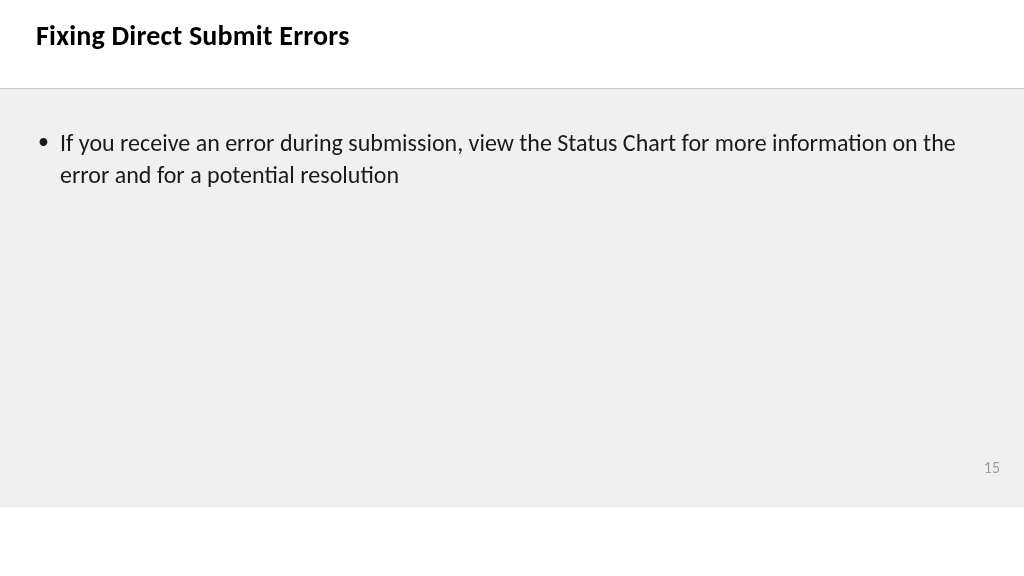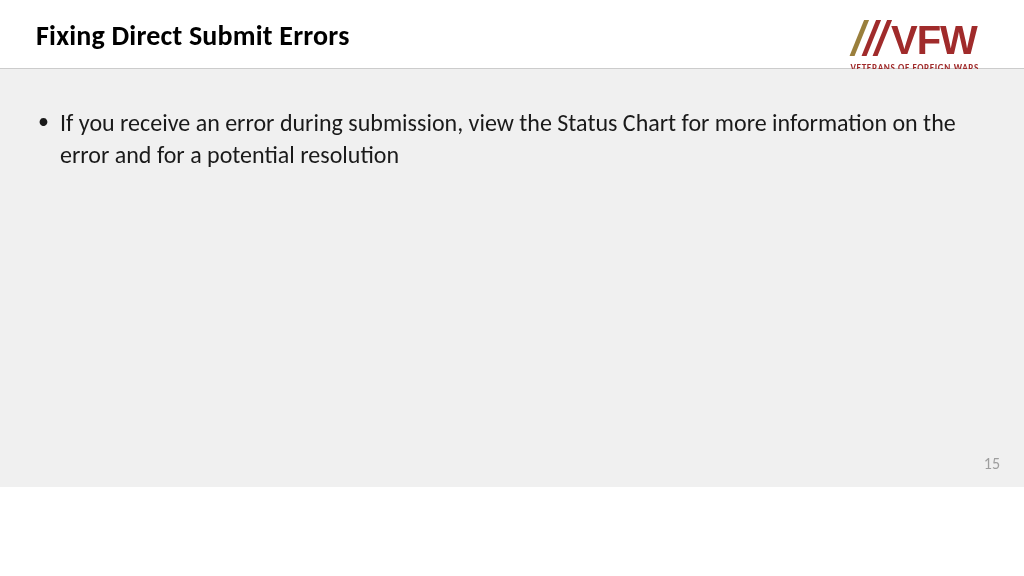--- a/index.html
+++ b/index.html
@@ -13,21 +13,21 @@
       font-family: Calibri, Arial, sans-serif;
       background: #ffffff;
       position: relative;
       overflow: hidden;
     }
     .header {
       display: flex;
       justify-content: space-between;
       align-items: flex-start;
       padding: 18px 36px 0 36px;
-      height: 68px;
+      height: 88px;
       background: #ffffff;
     }
     .title {
       font-size: 28px;
       font-weight: bold;
       color: #000000;
       letter-spacing: 0.2px;
     }
     .logo-block {
       text-align: center;
@@ -92,42 +92,31 @@
     .bullets li::before {
       content: "•";
       position: absolute;
       left: 2px;
       top: 0;
       font-size: 22px;
       color: #1a1a1a;
     }
     .page-number {
       position: absolute;
-      bottom: 14px;
+      bottom: 30px;
       right: 24px;
       font-size: 16px;
       color: #9e9e9e;
     }
   </style>
 </head>
 <body>
 
 <div class="header">
   <div class="title">Fixing Direct Submit Errors</div>
-  <div class="logo-block">
-    <div class="logo-main">
-      <span class="stripes">
-        <span class="stripe gold"></span>
-        <span class="stripe red"></span>
-        <span class="stripe red"></span>
-      </span>
-      <span class="vfw-text">VFW</span>
-    </div>
-    <div class="tagline">VETERANS OF FOREIGN WARS.</div>
-  </div>
 </div>
 
 <div class="divider"></div>
 
 <div class="content">
   <ul class="bullets">
     <li>If you receive an error during submission, view the Status Chart for more information on the error and for a potential resolution</li>
   </ul>
   <div class="page-number">15</div>
 </div>

